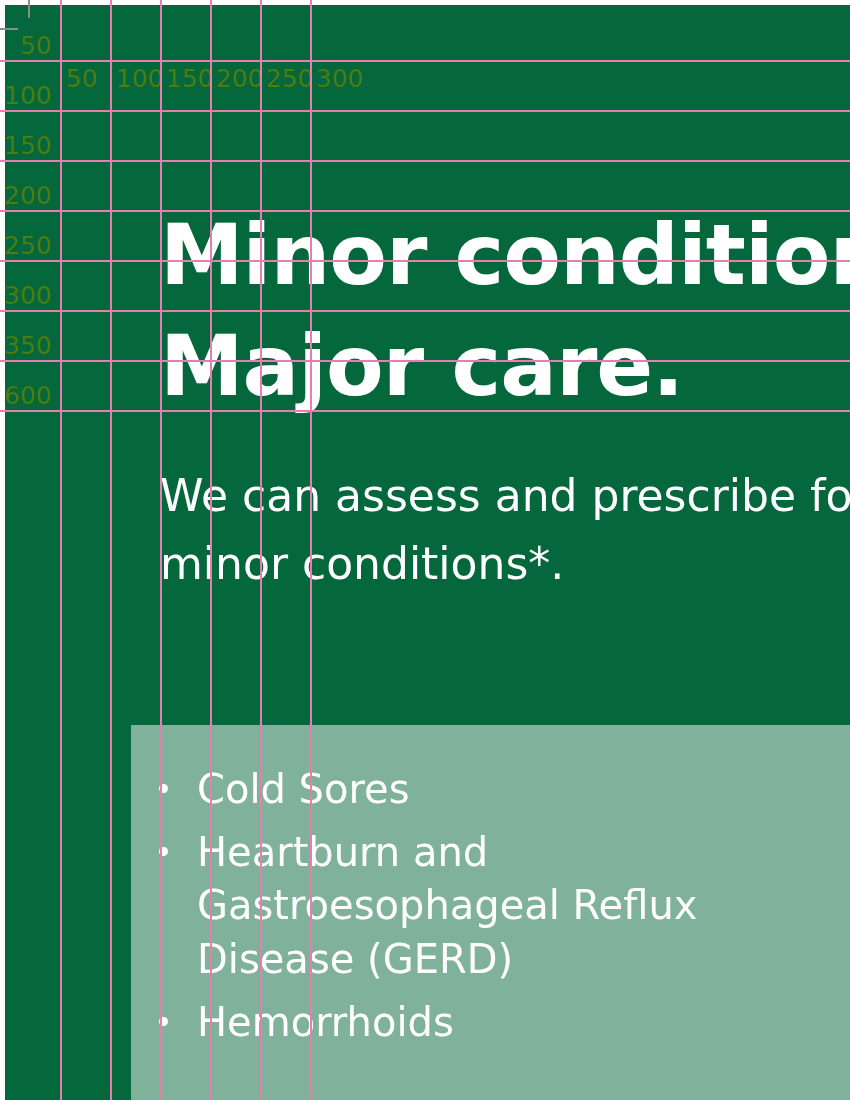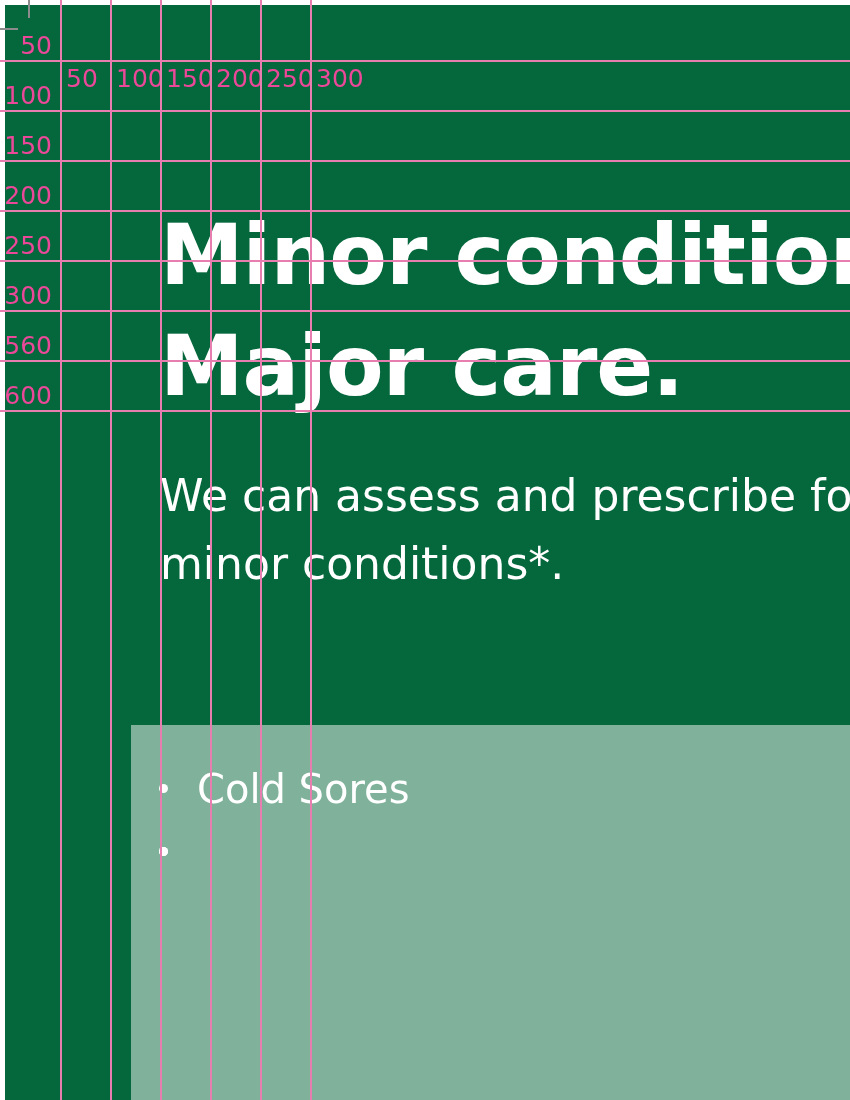--- a/index.html
+++ b/index.html
@@ -131,21 +131,21 @@
   }
   .grid-line-h {
     position: absolute;
     left: 0;
     height: 2px;
     width: 850px;
     background: #E87DB0;
   }
   .grid-label {
     position: absolute;
-    color: #ec4899;
+    color: #4d7c0f;
     font-family: "DejaVu Sans", sans-serif;
     font-size: 25px;
     line-height: 1;
     white-space: nowrap;
   }
   .grid-label.x-label {
     
   }
   .grid-label.y-label {
     text-align: right;
@@ -167,23 +167,25 @@
   </div>
 
   <div class="list-panel">
     <ul class="cond-list">
       <li>
         <span class="bullet"></span>
         <span>Cold Sores</span>
       </li>
       <li>
         <span class="bullet"></span>
+        <span>Heartburn and Gastroesophageal Reflux Disease (GERD)</span>
       </li>
       <li>
         <span class="bullet"></span>
+        <span>Hemorrhoids</span>
       </li>
     </ul>
   </div>
 
   <div class="ruler-tick-v"></div>
   <div class="ruler-tick-h"></div>
 
   <div class="grid-overlay" id="grid-overlay">
       <div class="grid-line-v" style="left: 60px;"></div>
       <div class="grid-label x-label" style="left: 66px; top: 66px;">50</div>
@@ -203,18 +205,18 @@
       <div class="grid-label y-label" style="left: 0px; width: 52px; top: 83px;">100</div>
       <div class="grid-line-h" style="top: 160px;"></div>
       <div class="grid-label y-label" style="left: 0px; width: 52px; top: 133px;">150</div>
       <div class="grid-line-h" style="top: 210px;"></div>
       <div class="grid-label y-label" style="left: 0px; width: 52px; top: 183px;">200</div>
       <div class="grid-line-h" style="top: 260px;"></div>
       <div class="grid-label y-label" style="left: 0px; width: 52px; top: 233px;">250</div>
       <div class="grid-line-h" style="top: 310px;"></div>
       <div class="grid-label y-label" style="left: 0px; width: 52px; top: 283px;">300</div>
       <div class="grid-line-h" style="top: 360px;"></div>
-      <div class="grid-label y-label" style="left: 0px; width: 52px; top: 333px;">560</div>
+      <div class="grid-label y-label" style="left: 0px; width: 52px; top: 333px;">350</div>
       <div class="grid-line-h" style="top: 410px;"></div>
       <div class="grid-label y-label" style="left: 0px; width: 52px; top: 383px;">600</div>
     </div>
 
 </div>
 
 </body></html>

